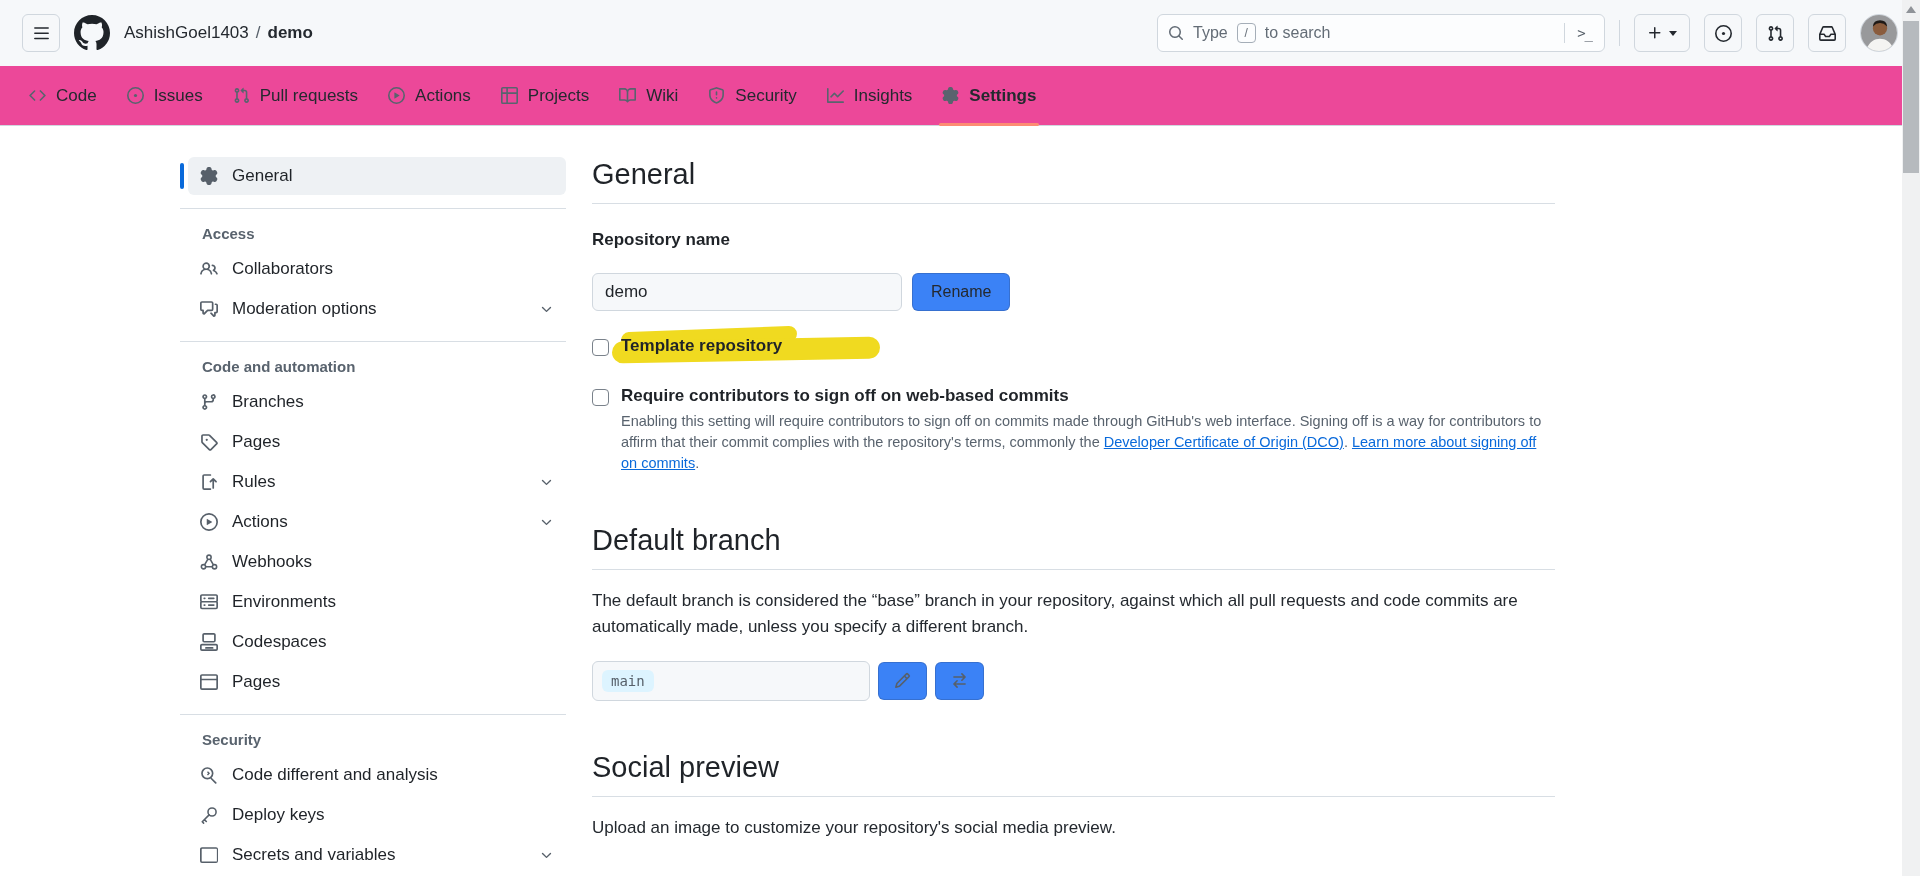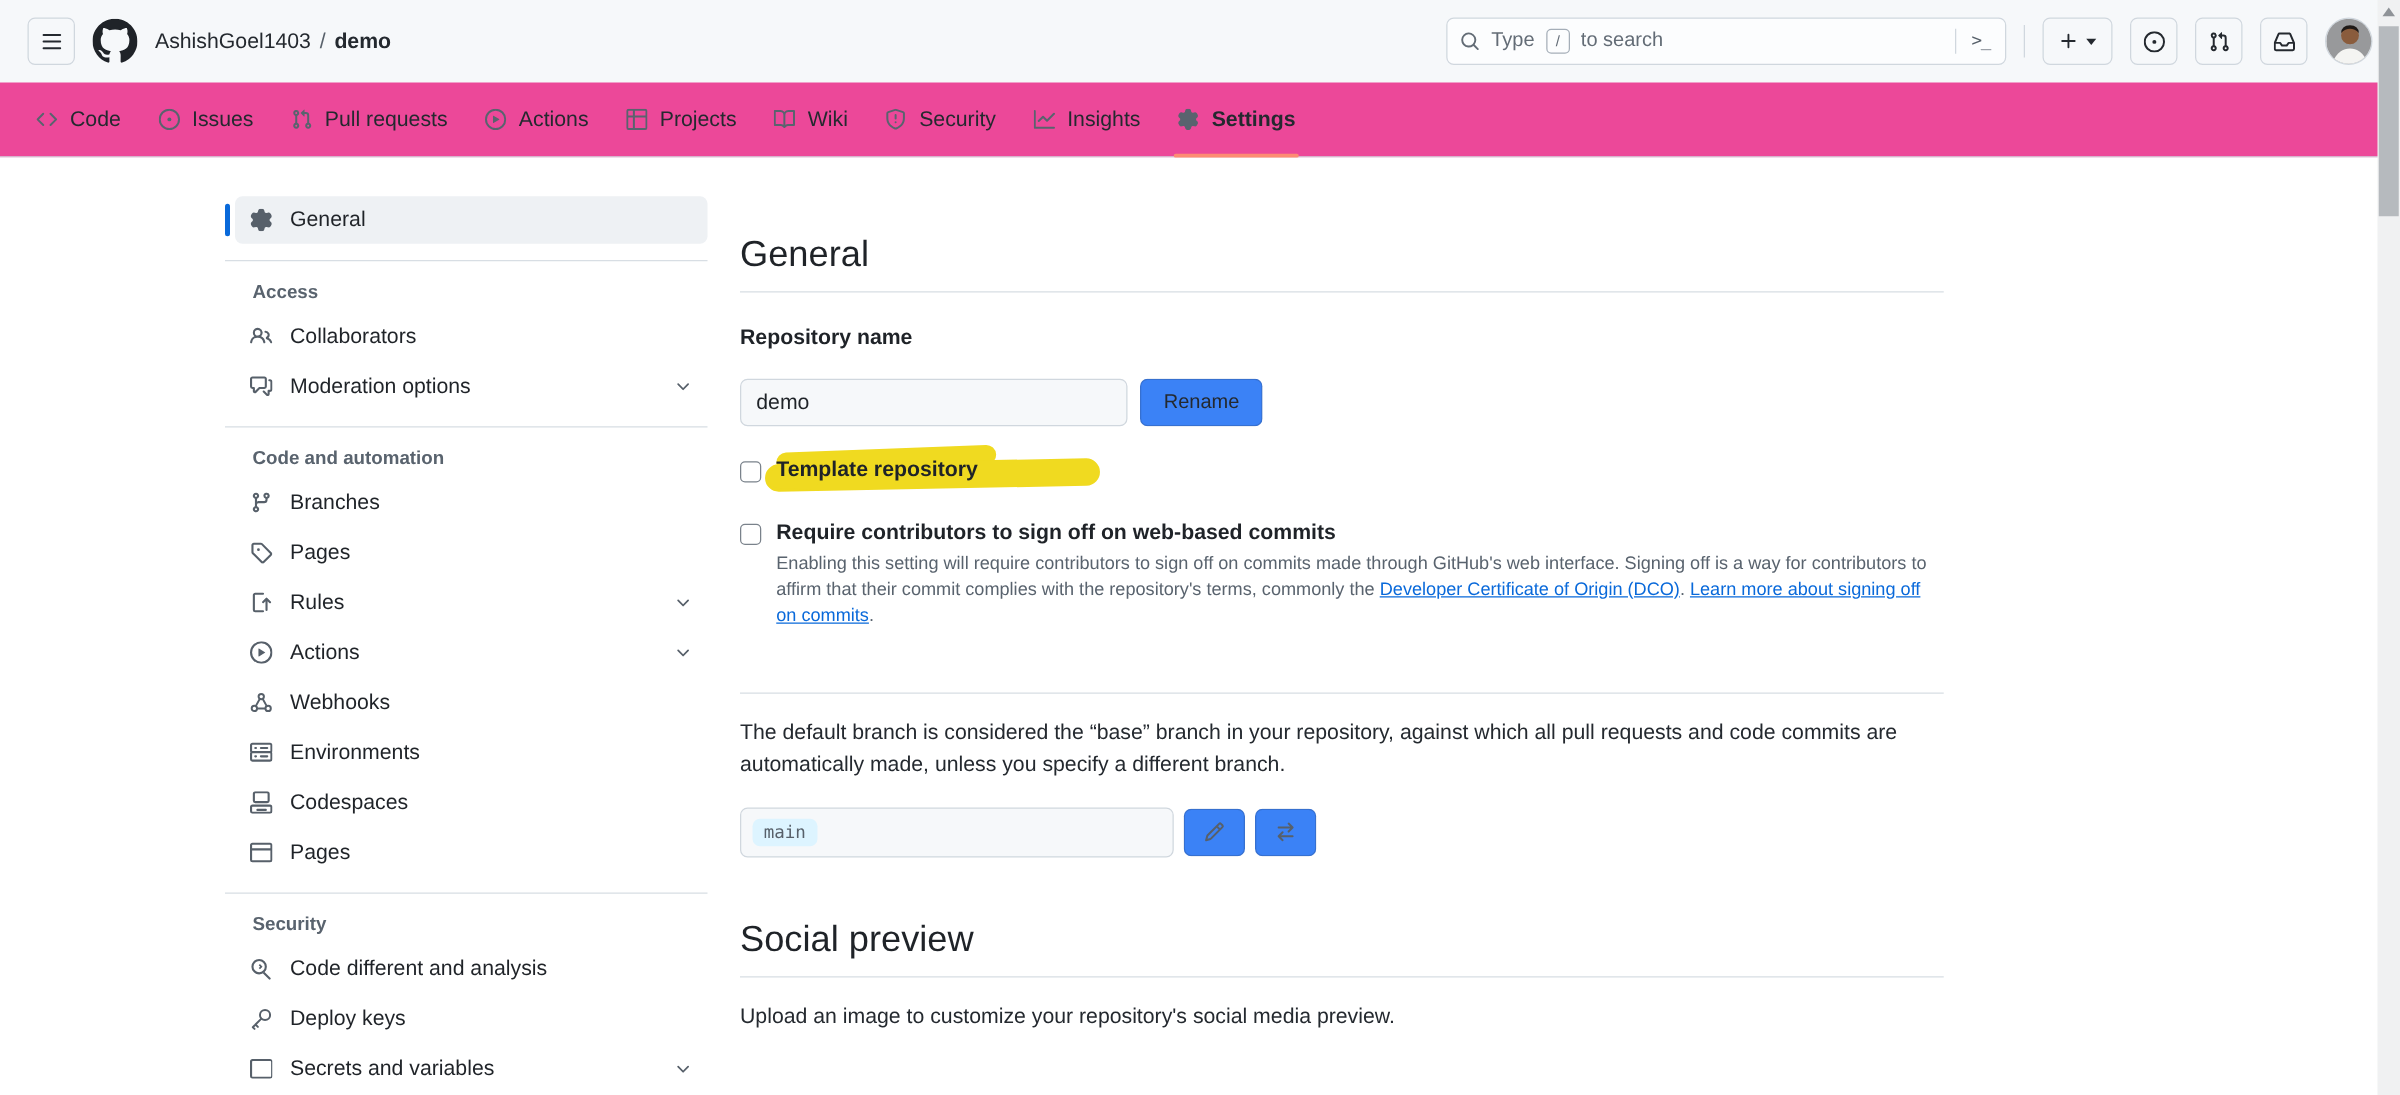--- a/index.html
+++ b/index.html
@@ -53,21 +53,21 @@
     padding:0 15px; font-size:17px; color:#24292f; cursor:pointer; white-space:nowrap;
   }
   .tab svg { fill:#59636e; flex:none; }
   .tab.active { font-weight:700; }
   .tab.active::after {
     content:""; position:absolute; left:12px; right:12px; bottom:-1px; height:3px;
     border-radius:3px; background:#fd8c73;
   }
 
   
-  .page { display:flex; align-items:center; background:#fff; }
+  .page { display:flex; align-items:flex-start; background:#fff; }
 
   .sidebar { margin-left:180px; width:386px; padding-top:30px; flex:none; }
   .side-item {
     position:relative; display:flex; align-items:center; gap:14px;
     height:38px; margin:1px 0 2px 8px; padding:0 12px; border-radius:6px;
     font-size:17px; color:#1f2328; cursor:pointer;
   }
   .side-item svg { fill:#57606a; flex:none; }
   .side-item .chev { margin-left:auto; }
   .side-item.active { background:#eef1f4; }
@@ -107,21 +107,21 @@
   .link { color:#0969da; text-decoration:underline; cursor:pointer; }
 
   .hl-wrap { position:relative; display:inline-block; }
   .hl-svg { position:absolute; left:-16px; top:-13px; z-index:0; pointer-events:none; }
   .hl-text { position:relative; z-index:1; }
 
   .section-gap-lg { margin-top:50px; }
   .body-para { font-size:17px; line-height:1.55; color:#24292f; margin:18px 0 20px; }
   .branch-row { display:flex; align-items:center; gap:8px; }
   .branch-box {
-    display:flex; align-items:center; width:347px; height:40px;
+    display:flex; align-items:center; width:278px; height:40px;
     border:1px solid #d0d7de; border-radius:6px; background:#f6f8fa; padding:0 9px; cursor:text;
   }
   .branch-chip {
     font-family:"DejaVu Sans Mono", monospace; font-size:14px; color:#57606a;
     background:#ddf4ff; border-radius:6px; padding:3px 9px;
   }
 
   
   .scrollbar { position:absolute; right:0; top:0; width:18px; height:876px; background:#f0f1f2; }
   .sb-arrow-up {
@@ -406,20 +406,21 @@
 
       <div class="check-group" style="margin-top:30px;">
         <span class="checkbox"></span>
         <span class="check-label">Require contributors to sign off on web-based commits</span>
         <div class="check-note narrow">
           <span>Enabling this setting will require contributors to sign off on commits made through GitHub's web interface. Signing off is a way for contributors to affirm that their commit complies with the repository's terms, commonly the </span><span class="link">Developer Certificate of Origin (DCO)</span><span>. </span><span class="link">Learn more about signing off on commits</span><span>.</span>
         </div>
       </div>
 
       <div class="section-gap-lg">
+        <h2>Default branch</h2>
         <hr class="sec-hr">
         <p class="body-para">The default branch is considered the “base” branch in your repository, against which all pull requests and code commits are automatically made, unless you specify a different branch.</p>
         <div class="branch-row">
           <div class="branch-box">
             <span class="branch-chip">main</span>
           </div>
           <button class="btn icon-only">
             <svg width="17" height="17" viewBox="0 0 16 16">
                 <path d="M11.013 1.427a1.75 1.75 0 0 1 2.474 0l1.086 1.086a1.75 1.75 0 0 1 0 2.474l-8.61 8.61c-.21.21-.47.364-.756.445l-3.251.93a.75.75 0 0 1-.927-.928l.929-3.25c.081-.286.235-.547.445-.758l8.61-8.61Zm.176 4.823L9.75 4.81l-6.286 6.287a.253.253 0 0 0-.064.108l-.558 1.953 1.953-.558a.253.253 0 0 0 .108-.064Zm1.238-3.763a.25.25 0 0 0-.354 0L10.811 3.75l1.439 1.44 1.263-1.263a.25.25 0 0 0 0-.354Z"></path>
               </svg>

